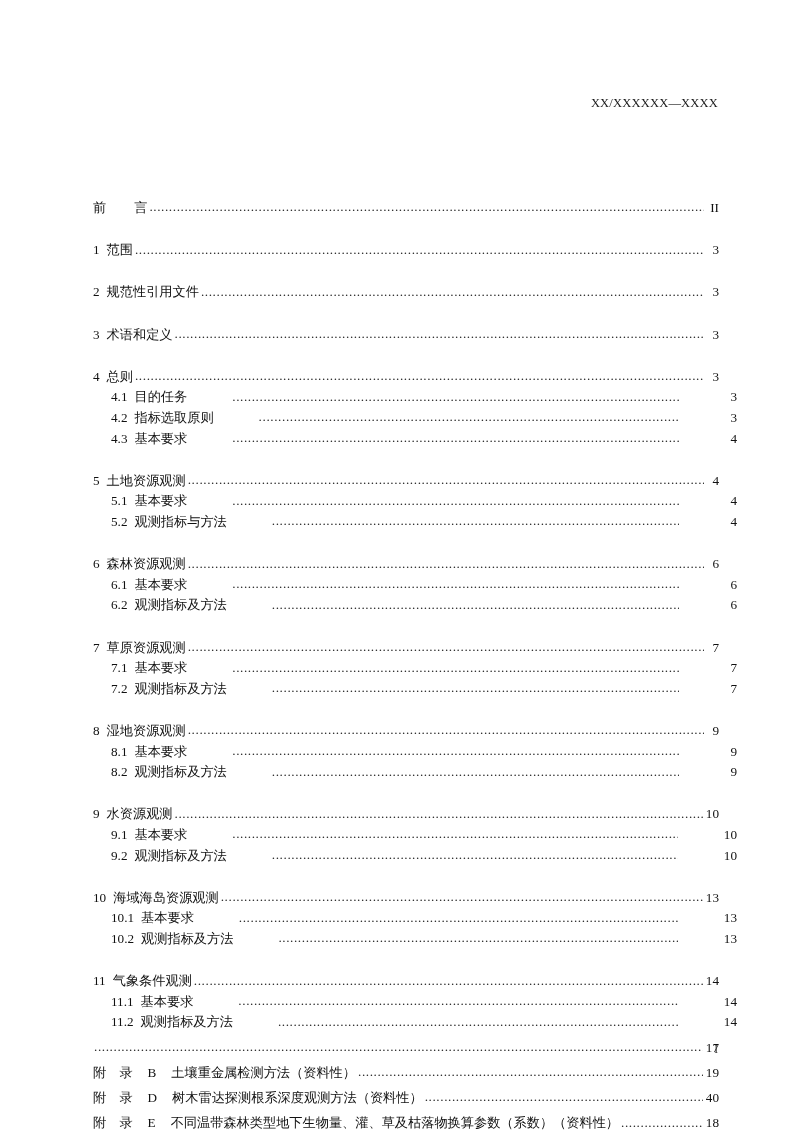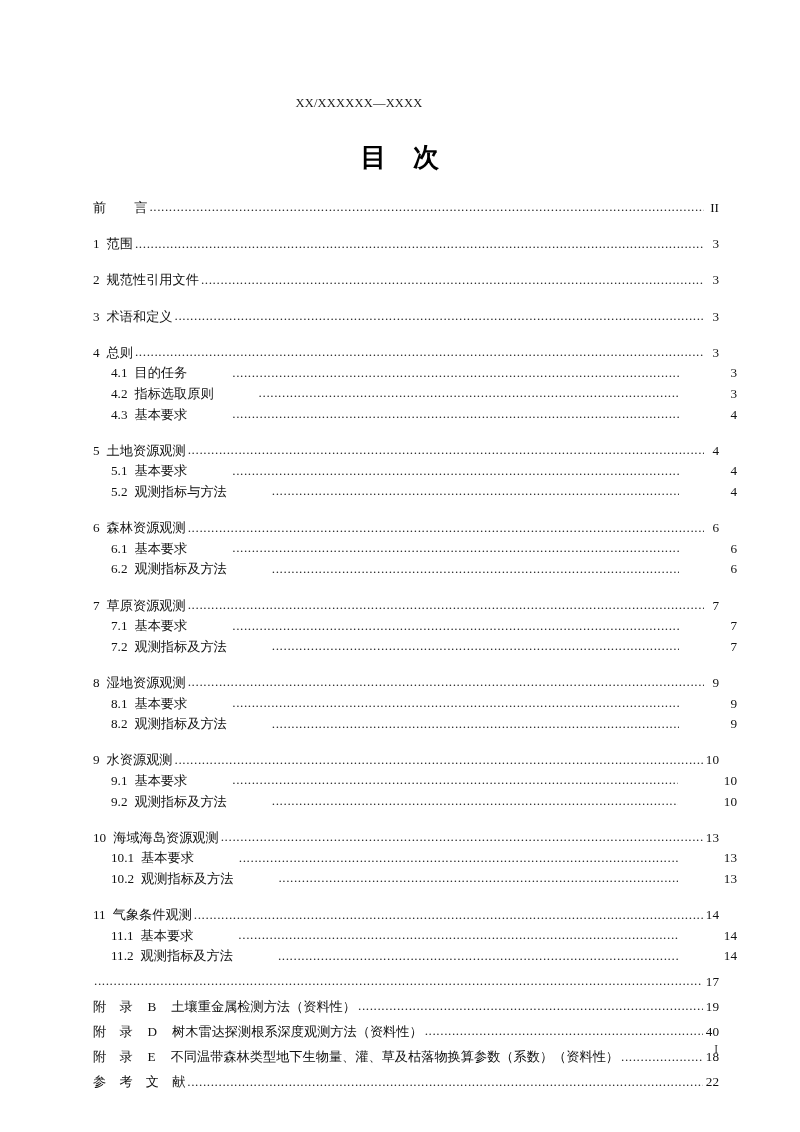--- a/index.html
+++ b/index.html
@@ -22,21 +22,21 @@
     height: 1132px;
     box-sizing: border-box;
   }
 
   
   .doc-header {
     position: absolute;
     top: 96px;
     left: 0;
     width: 718px;
-    text-align: center;
+    text-align: right;
     font-size: 12.5px;
     letter-spacing: 0.2px;
     color: #1a1a1a;
     font-family: "Liberation Serif", "DejaVu Serif", serif;
   }
 
   
   .toc-title {
     position: absolute;
     top: 140px;
@@ -63,21 +63,21 @@
     display: flex;
     align-items: flex-start;
     width: 100%;
     font-size: 13.2px;
     line-height: 1;
     color: #111;
     white-space: nowrap;
   }
 
   
-  .lvl1 { margin-top: 23px; padding-left: 0px; }
+  .lvl1 { margin-top: 29px; padding-left: 0px; }
   .lvl2 { margin-top: 7.4px;  padding-left: 18px; gap: 43px; }
   .appx { margin-top: 12.0px; padding-left: 0px; }
   .toc-row:first-child { margin-top: 0; }
 
   .toc-label {
     flex: 0 0 auto;
     padding-right: 1px;
   }
 
   .toc-dots {
@@ -129,23 +129,20 @@
     color: #333;
   }
 </style>
 </head>
 <body>
 
 <div class="page">
 
   <div class="doc-header">XX/XXXXXX—XXXX</div>
 
-  <div class="toc-title">
-    <span>目</span><span class="gap"></span><span>次</span>
-  </div>
 
   <div class="toc" id="toc-list">
       <div class="toc-row lvl1">
         <span class="toc-label">前<span class="sp-wide"></span>言</span>
         <span class="toc-dots"></span>
         <span class="toc-page">II</span>
       </div>
       <div class="toc-row lvl1">
         <span class="toc-label">1<span class="sp-sm"></span>范围</span>
         <span class="toc-dots"></span>

